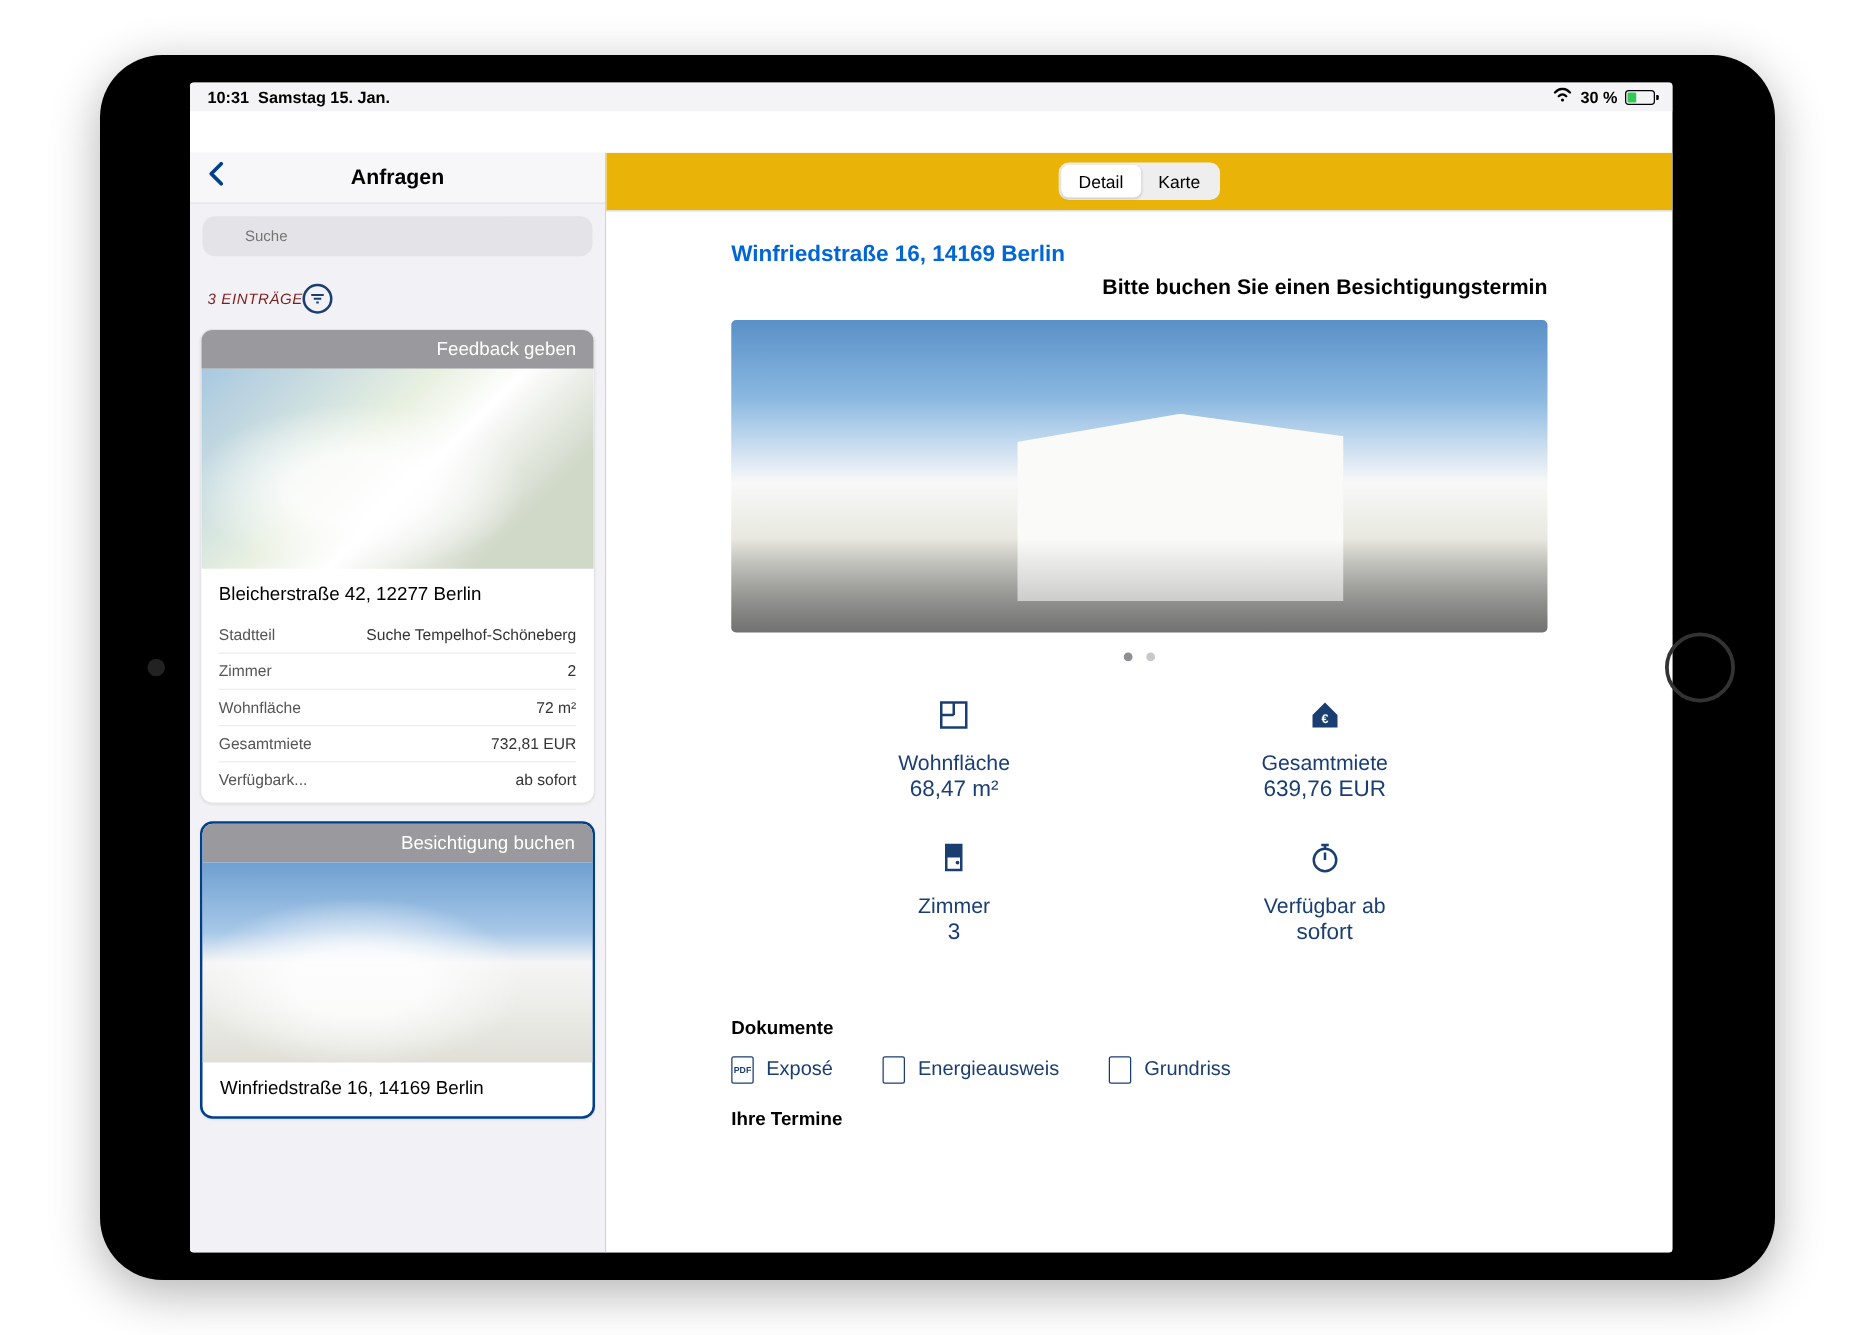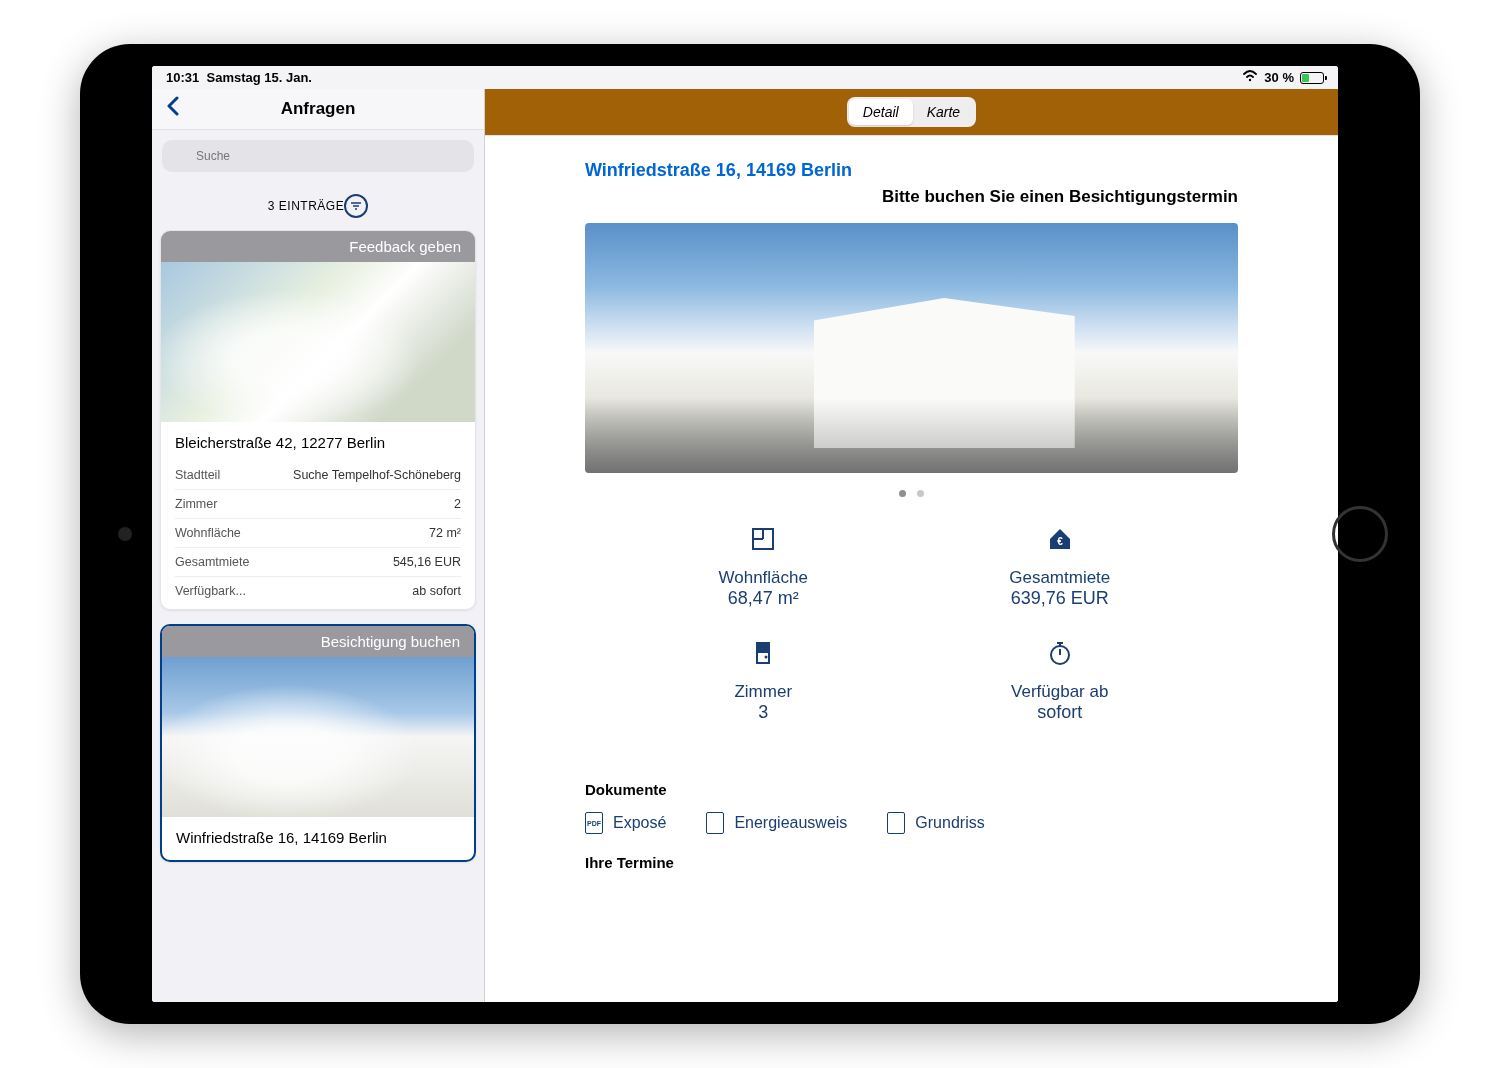--- a/index.html
+++ b/index.html
@@ -1,52 +1,52 @@
 <!DOCTYPE html>
 <html><head>
 <meta charset="utf-8">
 <style>
 * { margin: 0; padding: 0; box-sizing: border-box; font-family: -apple-system, BlinkMacSystemFont, "Segoe UI", Helvetica, Arial, sans-serif; }
 body { background: #fff; width: 1500px; height: 1068px; display: flex; align-items: center; justify-content: center; }
 .tablet-frame { width: 1340px; height: 980px; background: #000; border-radius: 50px; padding: 22px; position: relative; box-shadow: 0 10px 40px rgba(0,0,0,0.3); }
 .tablet-frame::before { content: ""; position: absolute; left: 38px; top: 50%; width: 14px; height: 14px; background: #222; border-radius: 50%; transform: translateY(-50%); }
 .tablet-frame::after { content: ""; position: absolute; right: 32px; top: 50%; width: 50px; height: 50px; border: 3px solid #333; border-radius: 50%; transform: translateY(-50%); }
-.screen { background: #fff; width: 100%; height: 100%; border-radius: 3px; overflow: hidden; display: flex; flex-direction: column; margin: 0 60px 0 50px; width: calc(100% - 110px); }
+.screen { background: #fff; width: 100%; height: 100%; border-radius: 3px; overflow: hidden; display: flex; flex-direction: column; margin: 0 60px 0 50px; width: calc(100% - 110px); gap: 33px; }
 .status-bar { display: flex; justify-content: space-between; align-items: center; padding: 4px 14px; font-size: 13px; font-weight: 600; background: #f4f4f6; }
 .status-right { display: flex; align-items: center; gap: 6px; }
 .battery-icon { display: inline-block; width: 24px; height: 12px; border: 1.5px solid #000; border-radius: 3px; position: relative; }
 .battery-icon::after { content: ""; position: absolute; right: -4px; top: 3px; width: 2px; height: 4px; background: #000; border-radius: 0 1px 1px 0; }
 .battery-fill { position: absolute; left: 1px; top: 1px; bottom: 1px; width: 30%; background: #34c759; border-radius: 1px; }
 .app-body { flex: 1; display: flex; overflow: hidden; }
 .sidebar { width: 333px; background: #f2f2f6; border-right: 1px solid #d1d1d4; display: flex; flex-direction: column; overflow: hidden; }
 .sidebar-header { display: flex; align-items: center; padding: 10px 14px; background: #f7f7f9; border-bottom: 1px solid #e1e1e3; position: relative; }
 .back-btn { color: #003f8a; font-size: 22px; font-weight: 600; cursor: pointer; position: absolute; left: 14px; }
 .sidebar-title { flex: 1; text-align: center; font-size: 17px; font-weight: 700; }
 .search-wrap { padding: 10px 10px 6px; }
 .search-field { width: 100%; background: #e4e4e8; border: none; border-radius: 10px; padding: 9px 12px 9px 34px; font-size: 12px; color: #7f7f85; position: relative; }
 .search-container { position: relative; }
 .search-icon { position: absolute; left: 10px; top: 50%; transform: translateY(-50%); color: #8e8e93; font-size: 16px; }
-.list-meta { display: flex; justify-content: center; align-items: center; padding: 16px 14px 12px; font-size: 12px; color: #000000; letter-spacing: 0.5px; }
+.list-meta { display: flex; justify-content: flex-start; align-items: center; padding: 16px 14px 12px; font-size: 12px; color: #7f1d1d; letter-spacing: 0.5px; font-style: italic; }
 .filter-btn { width: 24px; height: 24px; border: 2px solid #1a3e72; border-radius: 50%; display: flex; align-items: center; justify-content: center; color: #1a3e72; cursor: pointer; }
 .filter-btn svg { width: 12px; height: 10px; }
 .cards { flex: 1; overflow-y: auto; padding: 0 8px 8px; }
 .card { background: #fff; border-radius: 10px; overflow: hidden; margin-bottom: 14px; box-shadow: 0 1px 2px rgba(0,0,0,0.08); border: 1px solid #e5e5e7; }
 .card.selected { border: 2.5px solid #003f8a; }
 .card-banner { background: #9a9a9e; color: #fff; text-align: right; padding: 7px 14px; font-size: 15px; }
 .card-img { height: 160px; background: linear-gradient(135deg, #a8c8e0 0%, #e8f0e0 40%, #fff 55%, #d0d8c8 80%); position: relative; }
 .card-img.img2 { background: linear-gradient(180deg, #6fa0d0 0%, #a8c8e8 35%, #f5f5f5 50%, #e0e0d8 100%); }
 .card-img::after { content: ""; position: absolute; inset: 0; background: radial-gradient(ellipse at 40% 60%, rgba(255,255,255,0.8) 20%, transparent 50%); }
 .card-content { padding: 12px 14px 4px; }
 .card-address { font-size: 15px; font-weight: 400; margin-bottom: 10px; }
 .card-row { display: flex; justify-content: space-between; padding: 7px 0; border-bottom: 1px solid #ededef; font-size: 12.5px; color: #3a3a3c; }
 .card-row:last-child { border-bottom: none; }
 .card-row .label { color: #555; }
 .card-row .value { color: #333; }
 .detail-pane { flex: 1; background: #fff; display: flex; flex-direction: column; overflow: hidden; }
-.detail-header { display: flex; justify-content: center; padding: 8px; border-bottom: 1px solid #e1e1e3; background: #a16207; font-style: italic; }
+.detail-header { display: flex; justify-content: center; padding: 8px; border-bottom: 1px solid #e1e1e3; background: #eab308; }
 .segment { display: flex; background: #eeeeef; border-radius: 8px; padding: 2px; }
 .segment-btn { padding: 5px 14px; font-size: 14px; border-radius: 6px; cursor: pointer; color: #000; }
 .segment-btn.active { background: #fff; box-shadow: 0 1px 2px rgba(0,0,0,0.15); font-weight: 500; }
 .detail-body { flex: 1; overflow-y: auto; padding: 24px 100px 20px; }
 .detail-address { color: #0066d6; font-size: 18px; font-weight: 700; margin-bottom: 6px; }
 .detail-subtitle { font-size: 17px; font-weight: 700; color: #000; margin-bottom: 16px; text-align: right; }
 .hero-img { width: 100%; height: 250px; border-radius: 4px; background: linear-gradient(180deg, #5a90c8 0%, #8ab8e0 25%, #c8dcf0 40%, #f8f8f8 52%, #e8e8e0 70%, #888 100%); position: relative; overflow: hidden; }
 .hero-img::before { content: ""; position: absolute; left: 35%; top: 30%; width: 40%; height: 60%; background: #fafaf8; clip-path: polygon(0 15%, 50% 0, 100% 12%, 100% 100%, 0 100%); }
 .hero-img::after { content: ""; position: absolute; bottom: 0; left: 0; right: 0; height: 30%; background: linear-gradient(180deg, transparent, rgba(80,80,80,0.4)); }
 .dots { text-align: center; padding: 10px 0 24px; }
@@ -135,21 +135,21 @@
               <div class="card-row">
                   <span class="label">Zimmer</span>
                   <span class="value">2</span>
                 </div>
               <div class="card-row">
                   <span class="label">Wohnfläche</span>
                   <span class="value">72 m²</span>
                 </div>
               <div class="card-row">
                   <span class="label">Gesamtmiete</span>
-                  <span class="value">545,16 EUR</span>
+                  <span class="value">732,81 EUR</span>
                 </div>
               <div class="card-row">
                   <span class="label">Verfügbark...</span>
                   <span class="value">ab sofort</span>
                 </div>
             </div>
           </div>
 
           <div class="card selected">
             <div class="card-banner">Besichtigung buchen</div>

